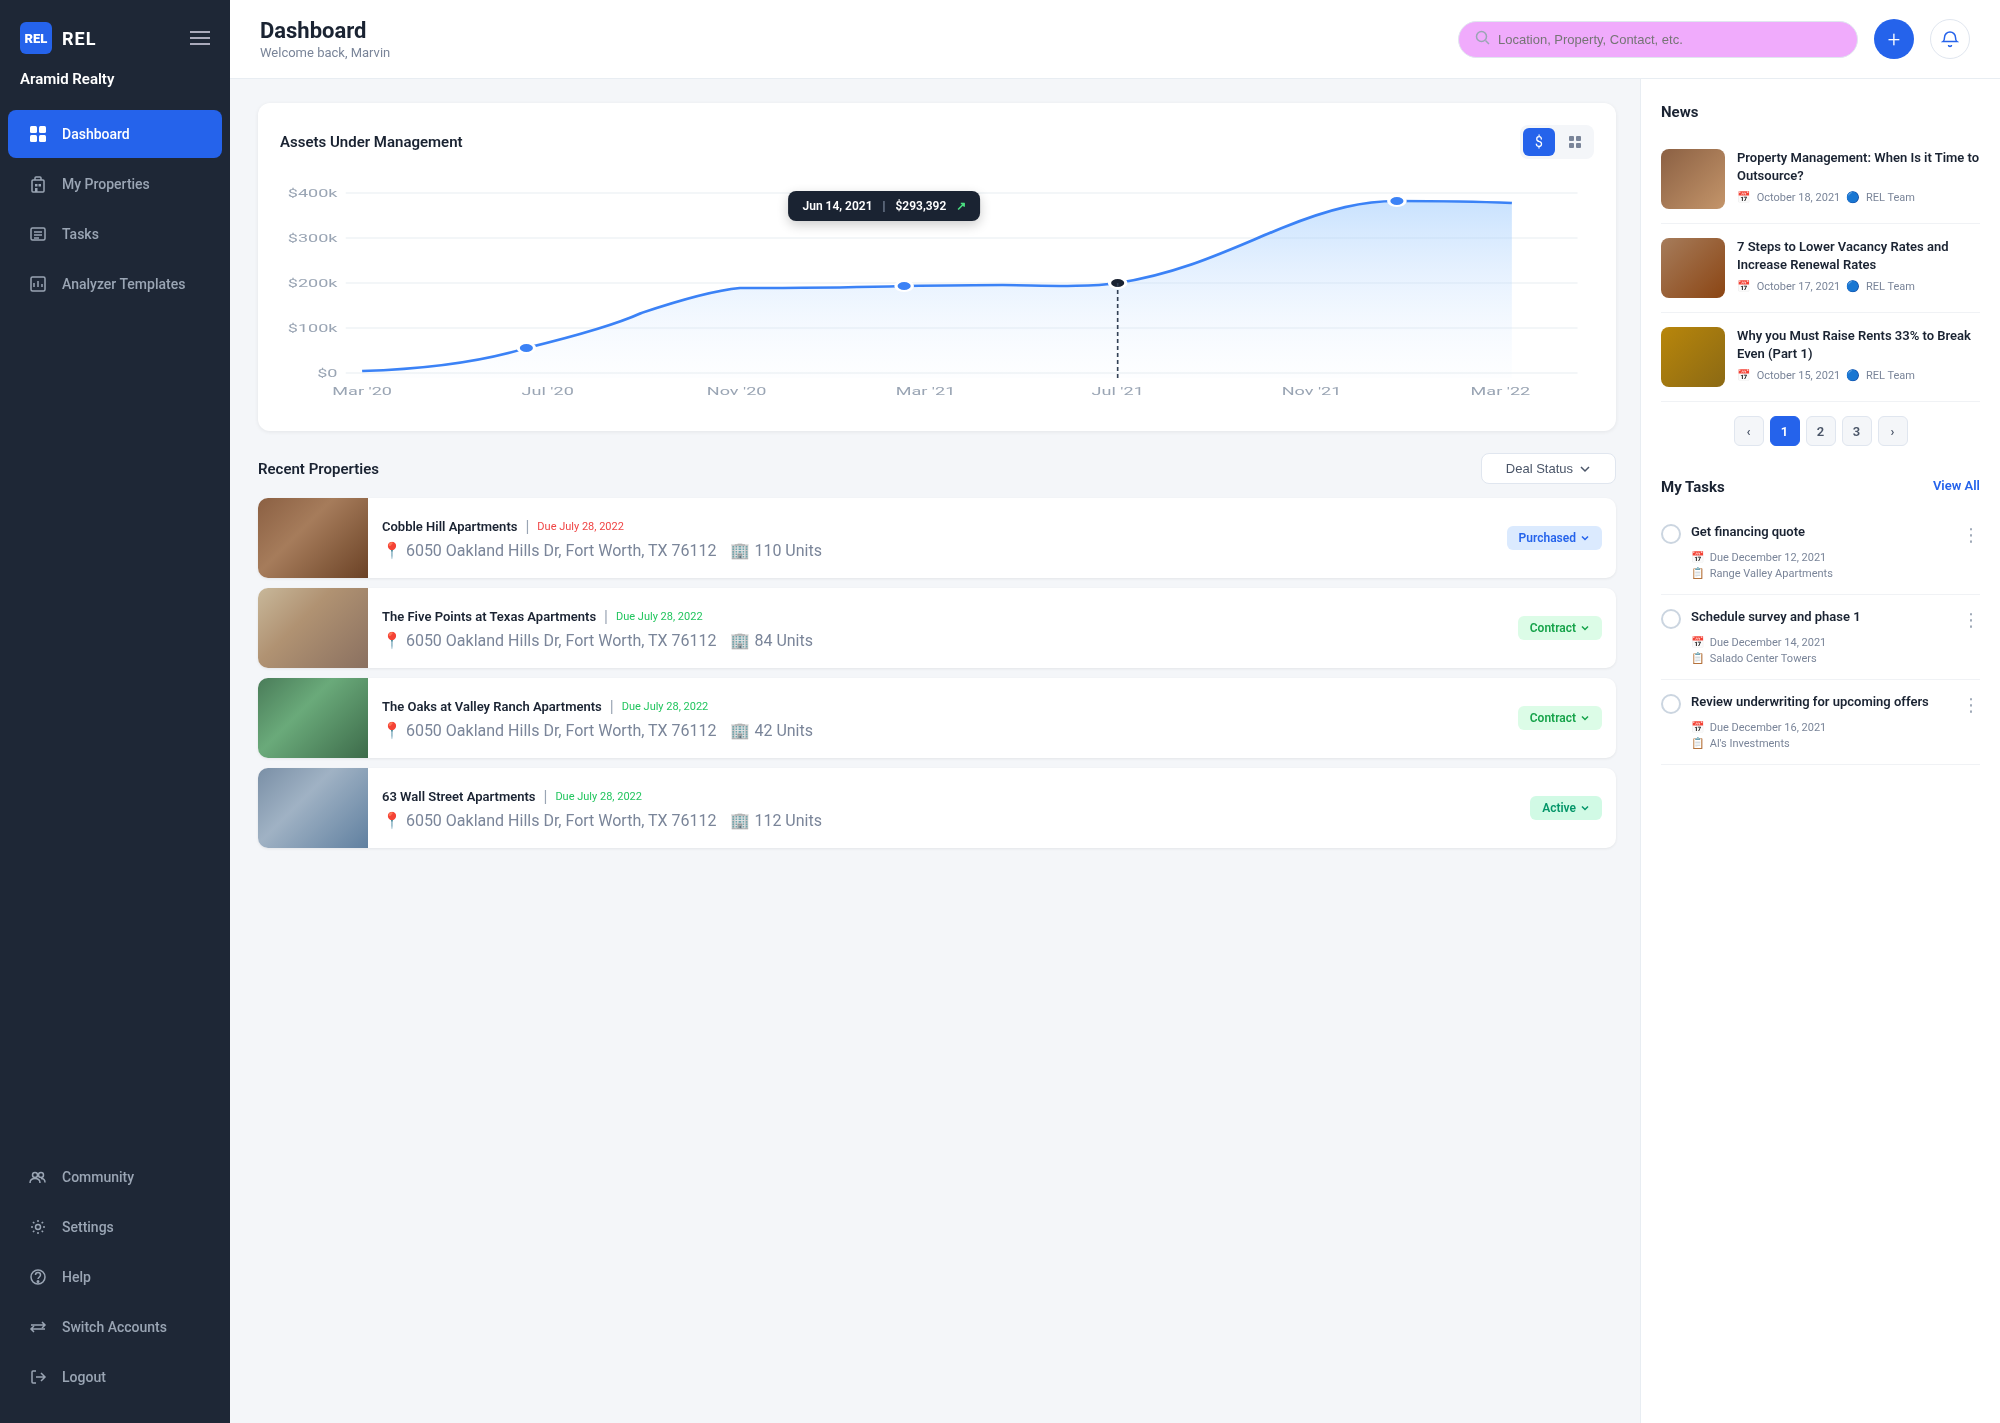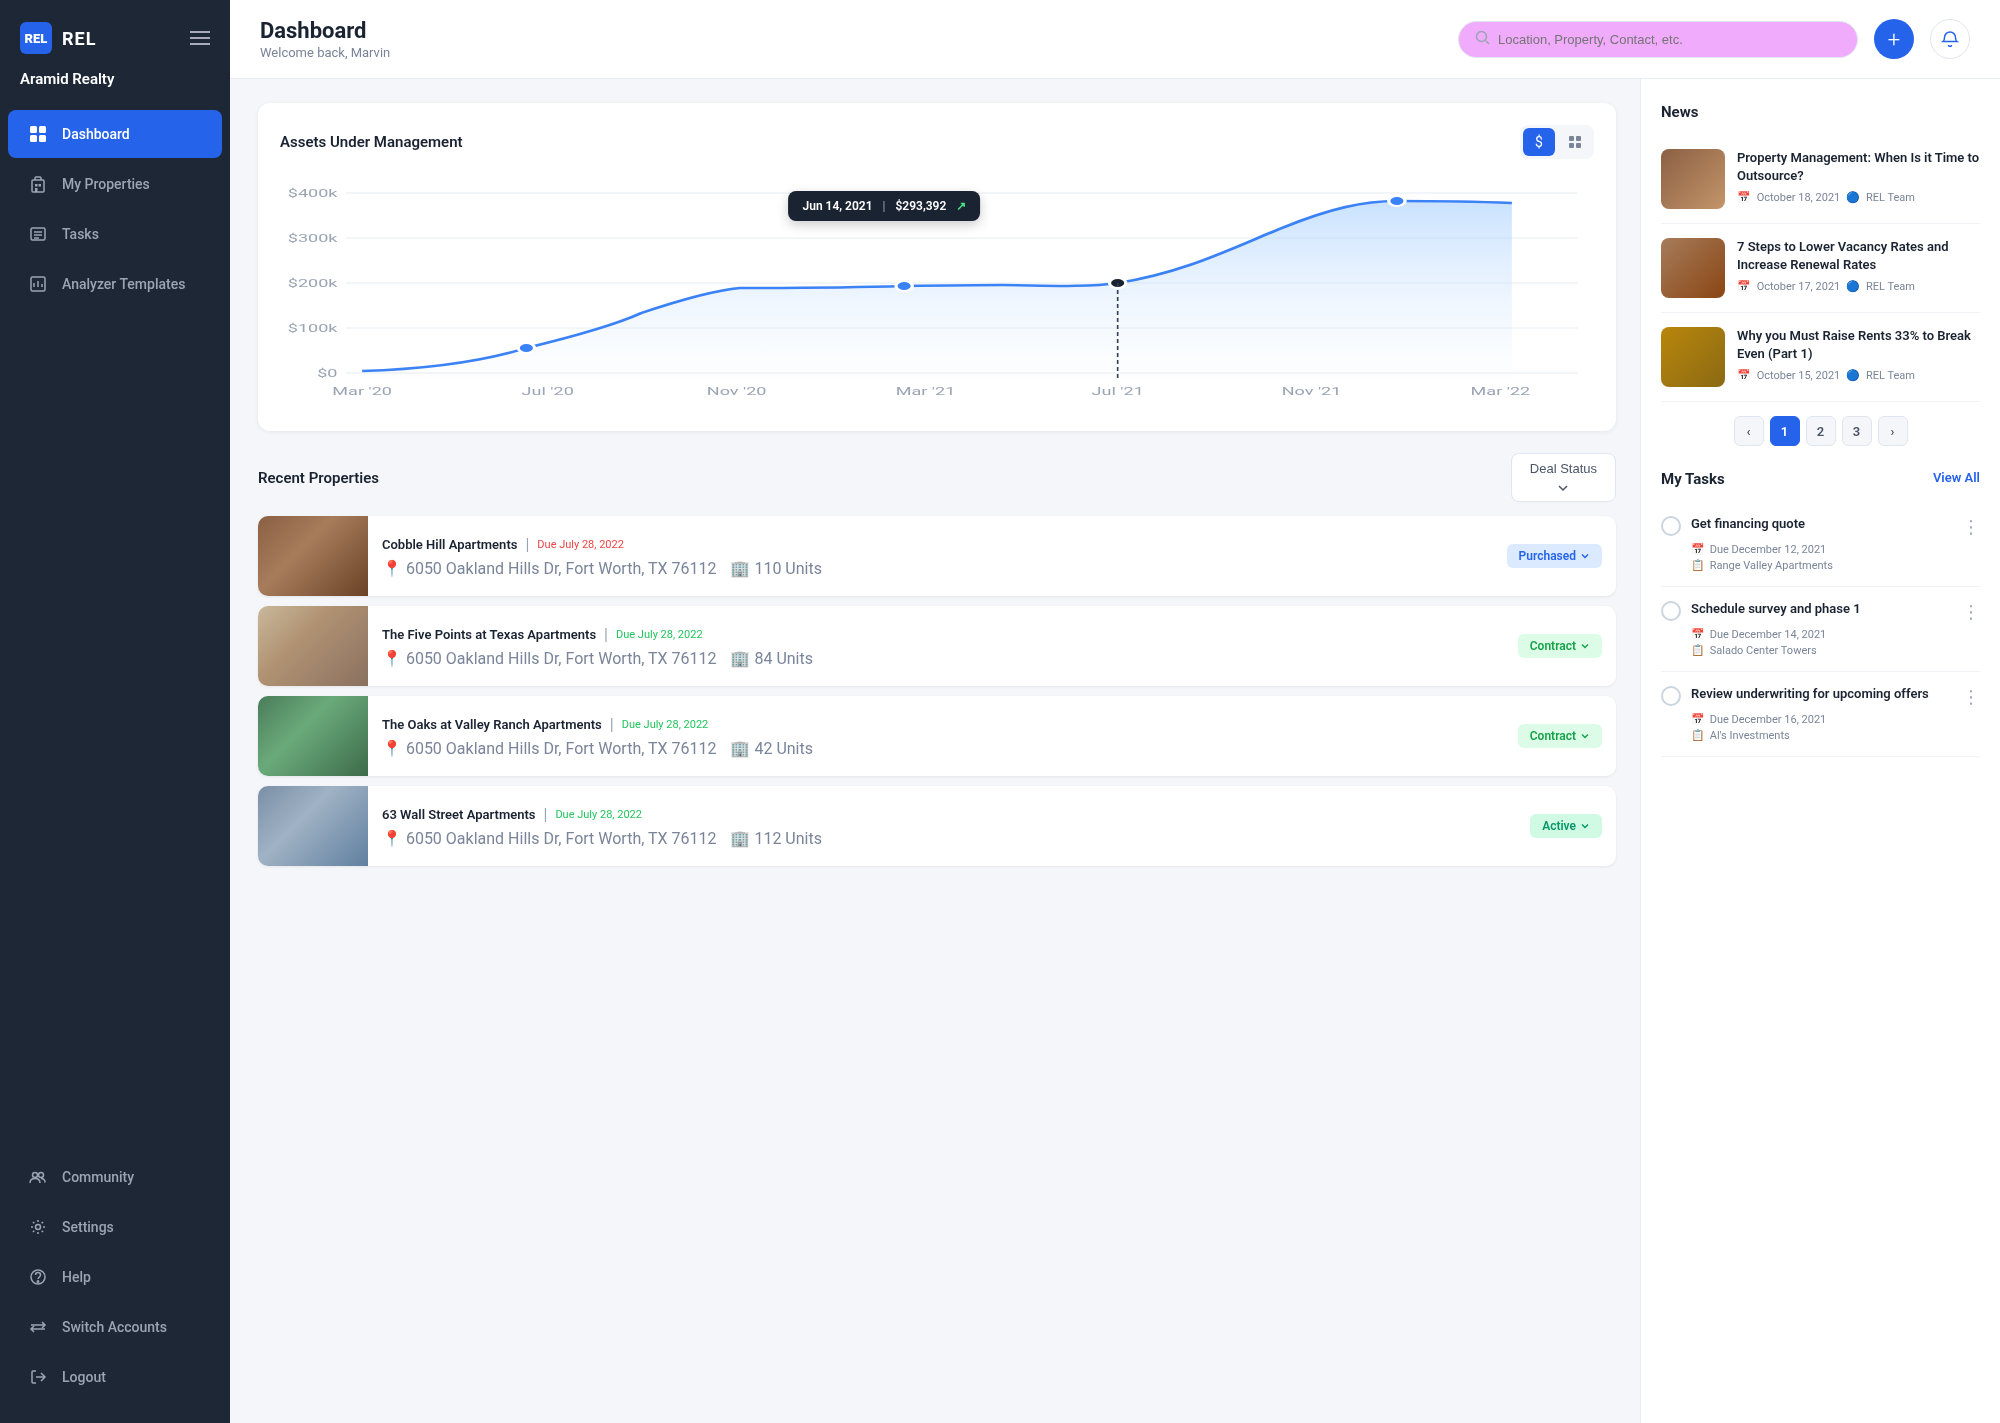--- a/index.html
+++ b/index.html
@@ -176,21 +176,21 @@
       gap: 22px;
     }
     .right-panel {
       width: 360px;
       min-width: 320px;
       background: #fff;
       overflow-y: auto;
       padding: 24px 20px;
       display: flex;
       flex-direction: column;
-      gap: 0;
+      gap: 8px;
       border-left: 1px solid #e8edf2;
     }
 
     
     .card {
       background: #fff;
       border-radius: 12px;
       padding: 22px 22px 14px;
       box-shadow: 0 1px 4px rgba(0,0,0,0.07);
     }
@@ -231,27 +231,26 @@
       justify-content: space-between;
       margin-bottom: 14px;
     }
     .section-title { font-size: 15px; font-weight: 600; color: #1a2332; }
     .filter-btn {
       display: flex;
       align-items: center;
       gap: 6px;
       border: 1px solid #e0e6ef;
       border-radius: 8px;
-      padding: 7px 18px;
+      padding: 7px 24px;
       font-size: 13px;
       color: #4a5568;
       cursor: pointer;
       background: #fff;
       font-weight: 500;
-      flex-direction: column;
     }
 
     .property-list { display: flex; flex-direction: column; gap: 10px; }
     .property-item {
       background: #fff;
       border-radius: 10px;
       display: flex;
       align-items: center;
       gap: 14px;
       padding: 0;

